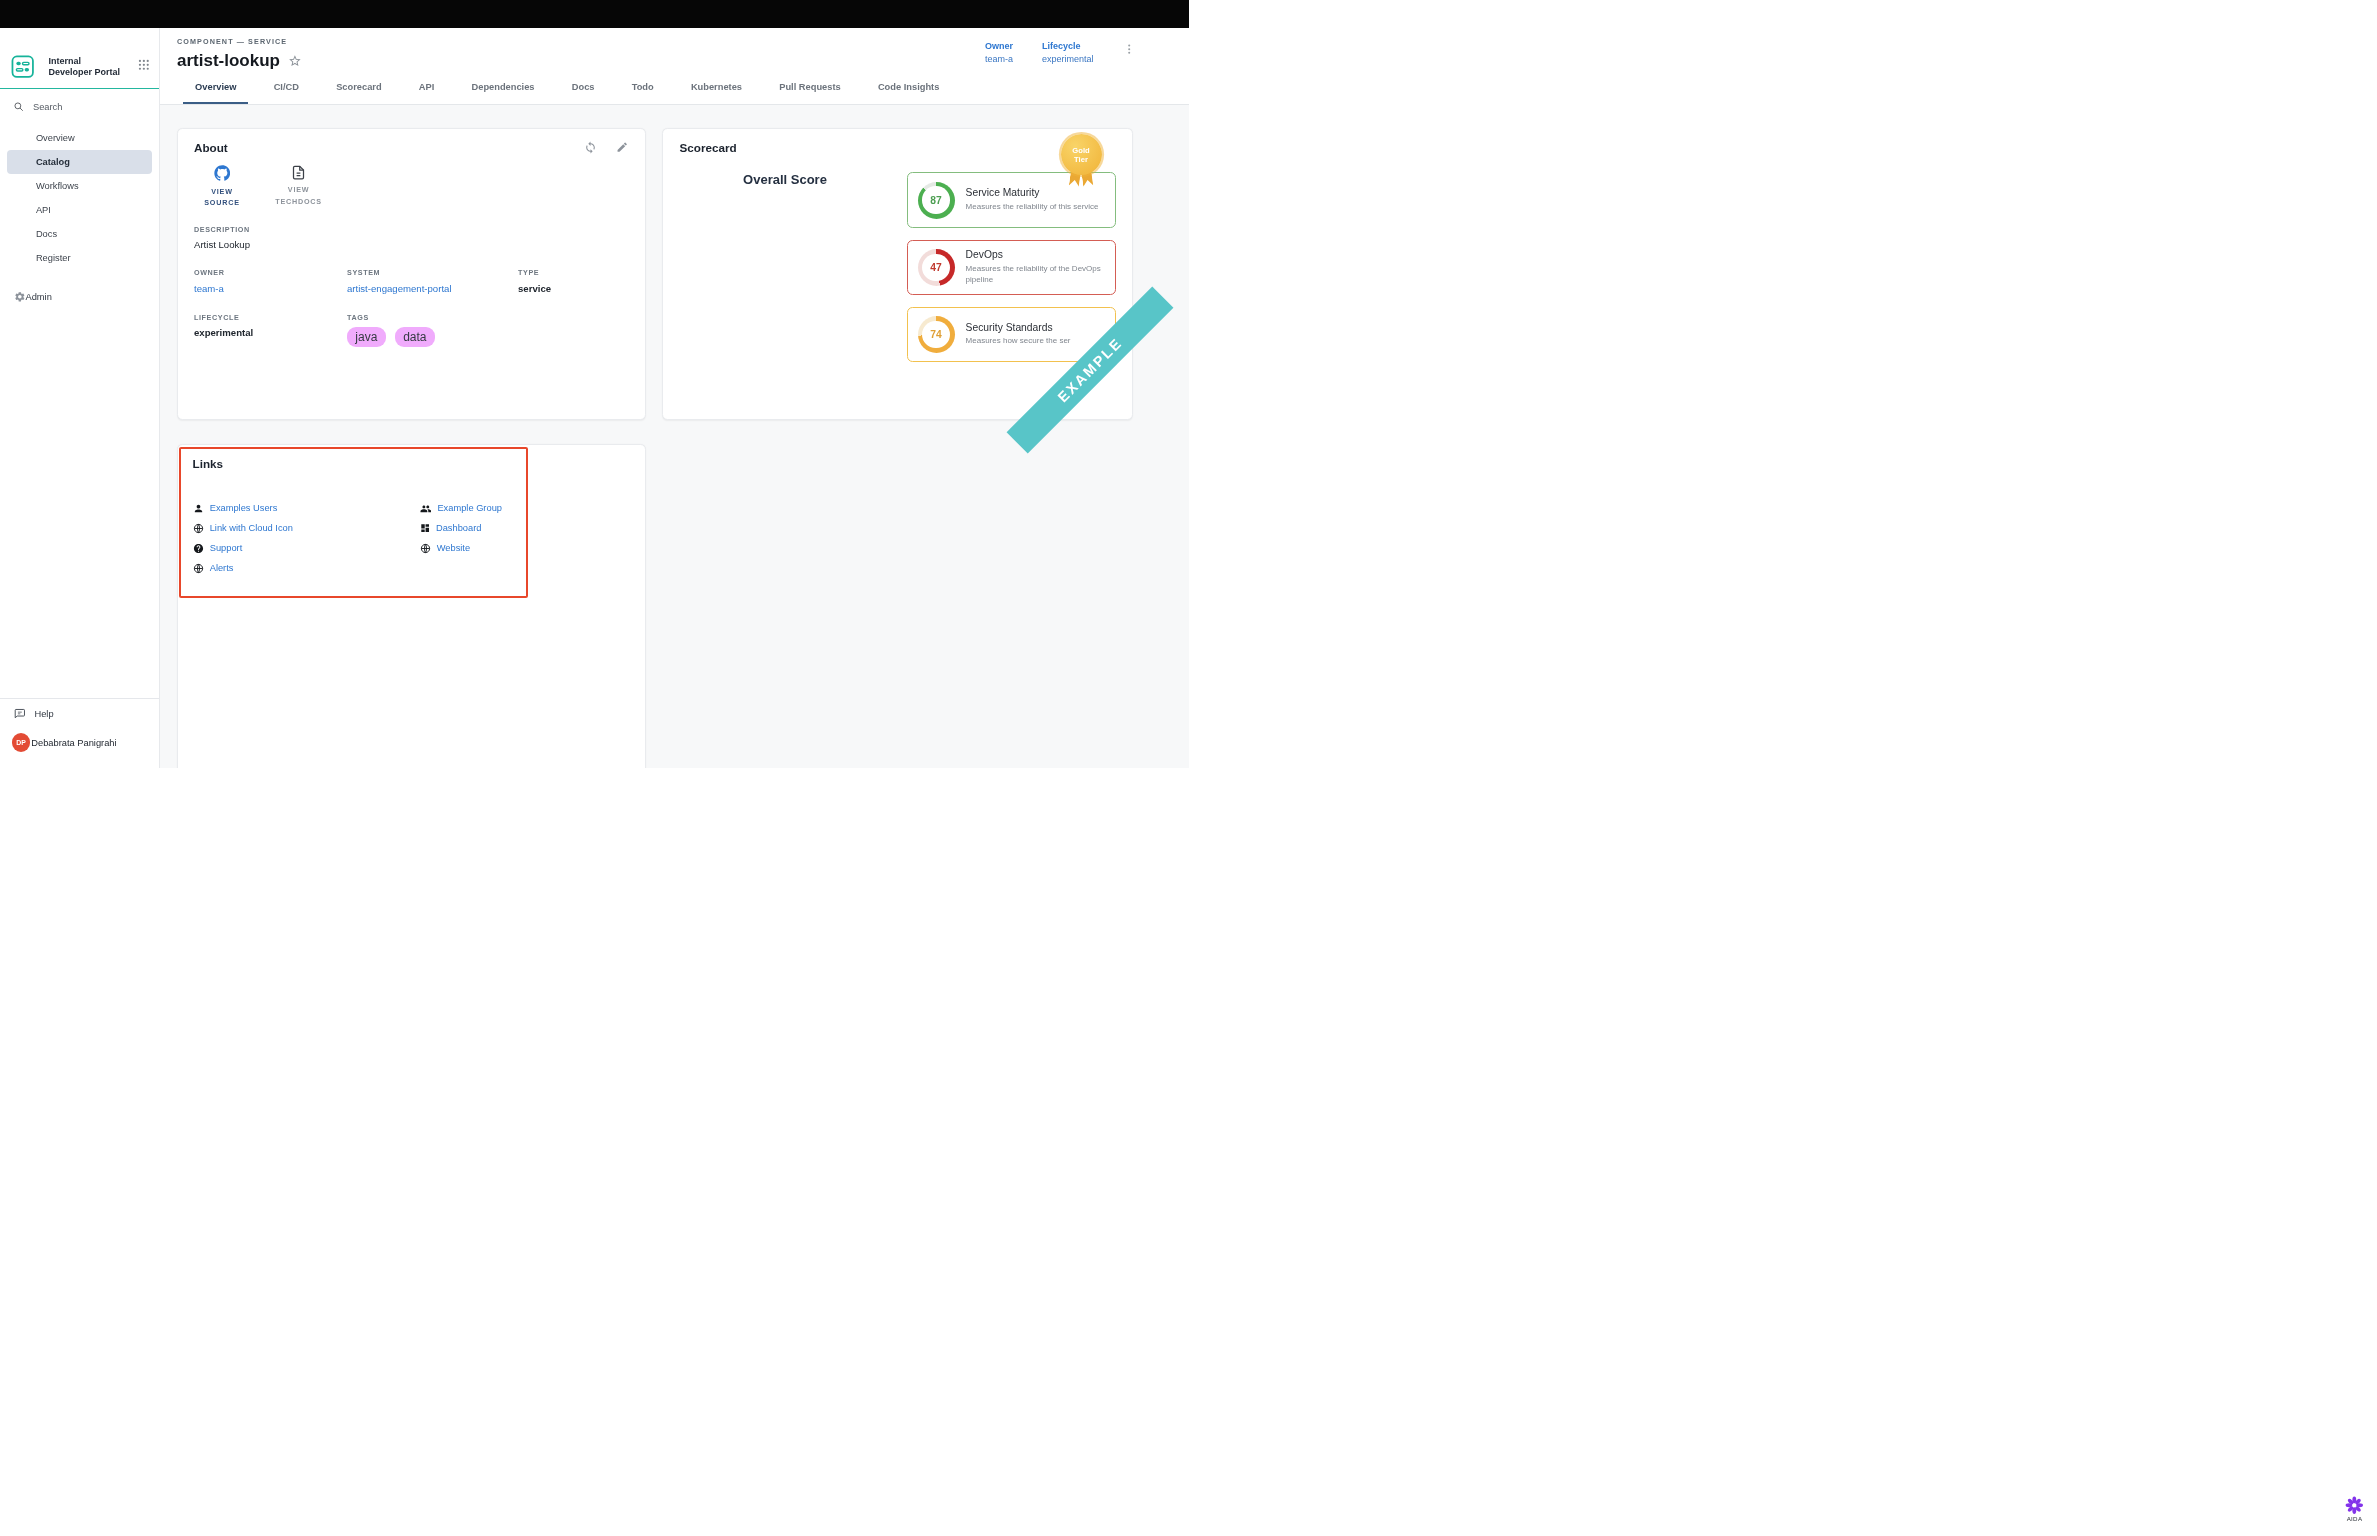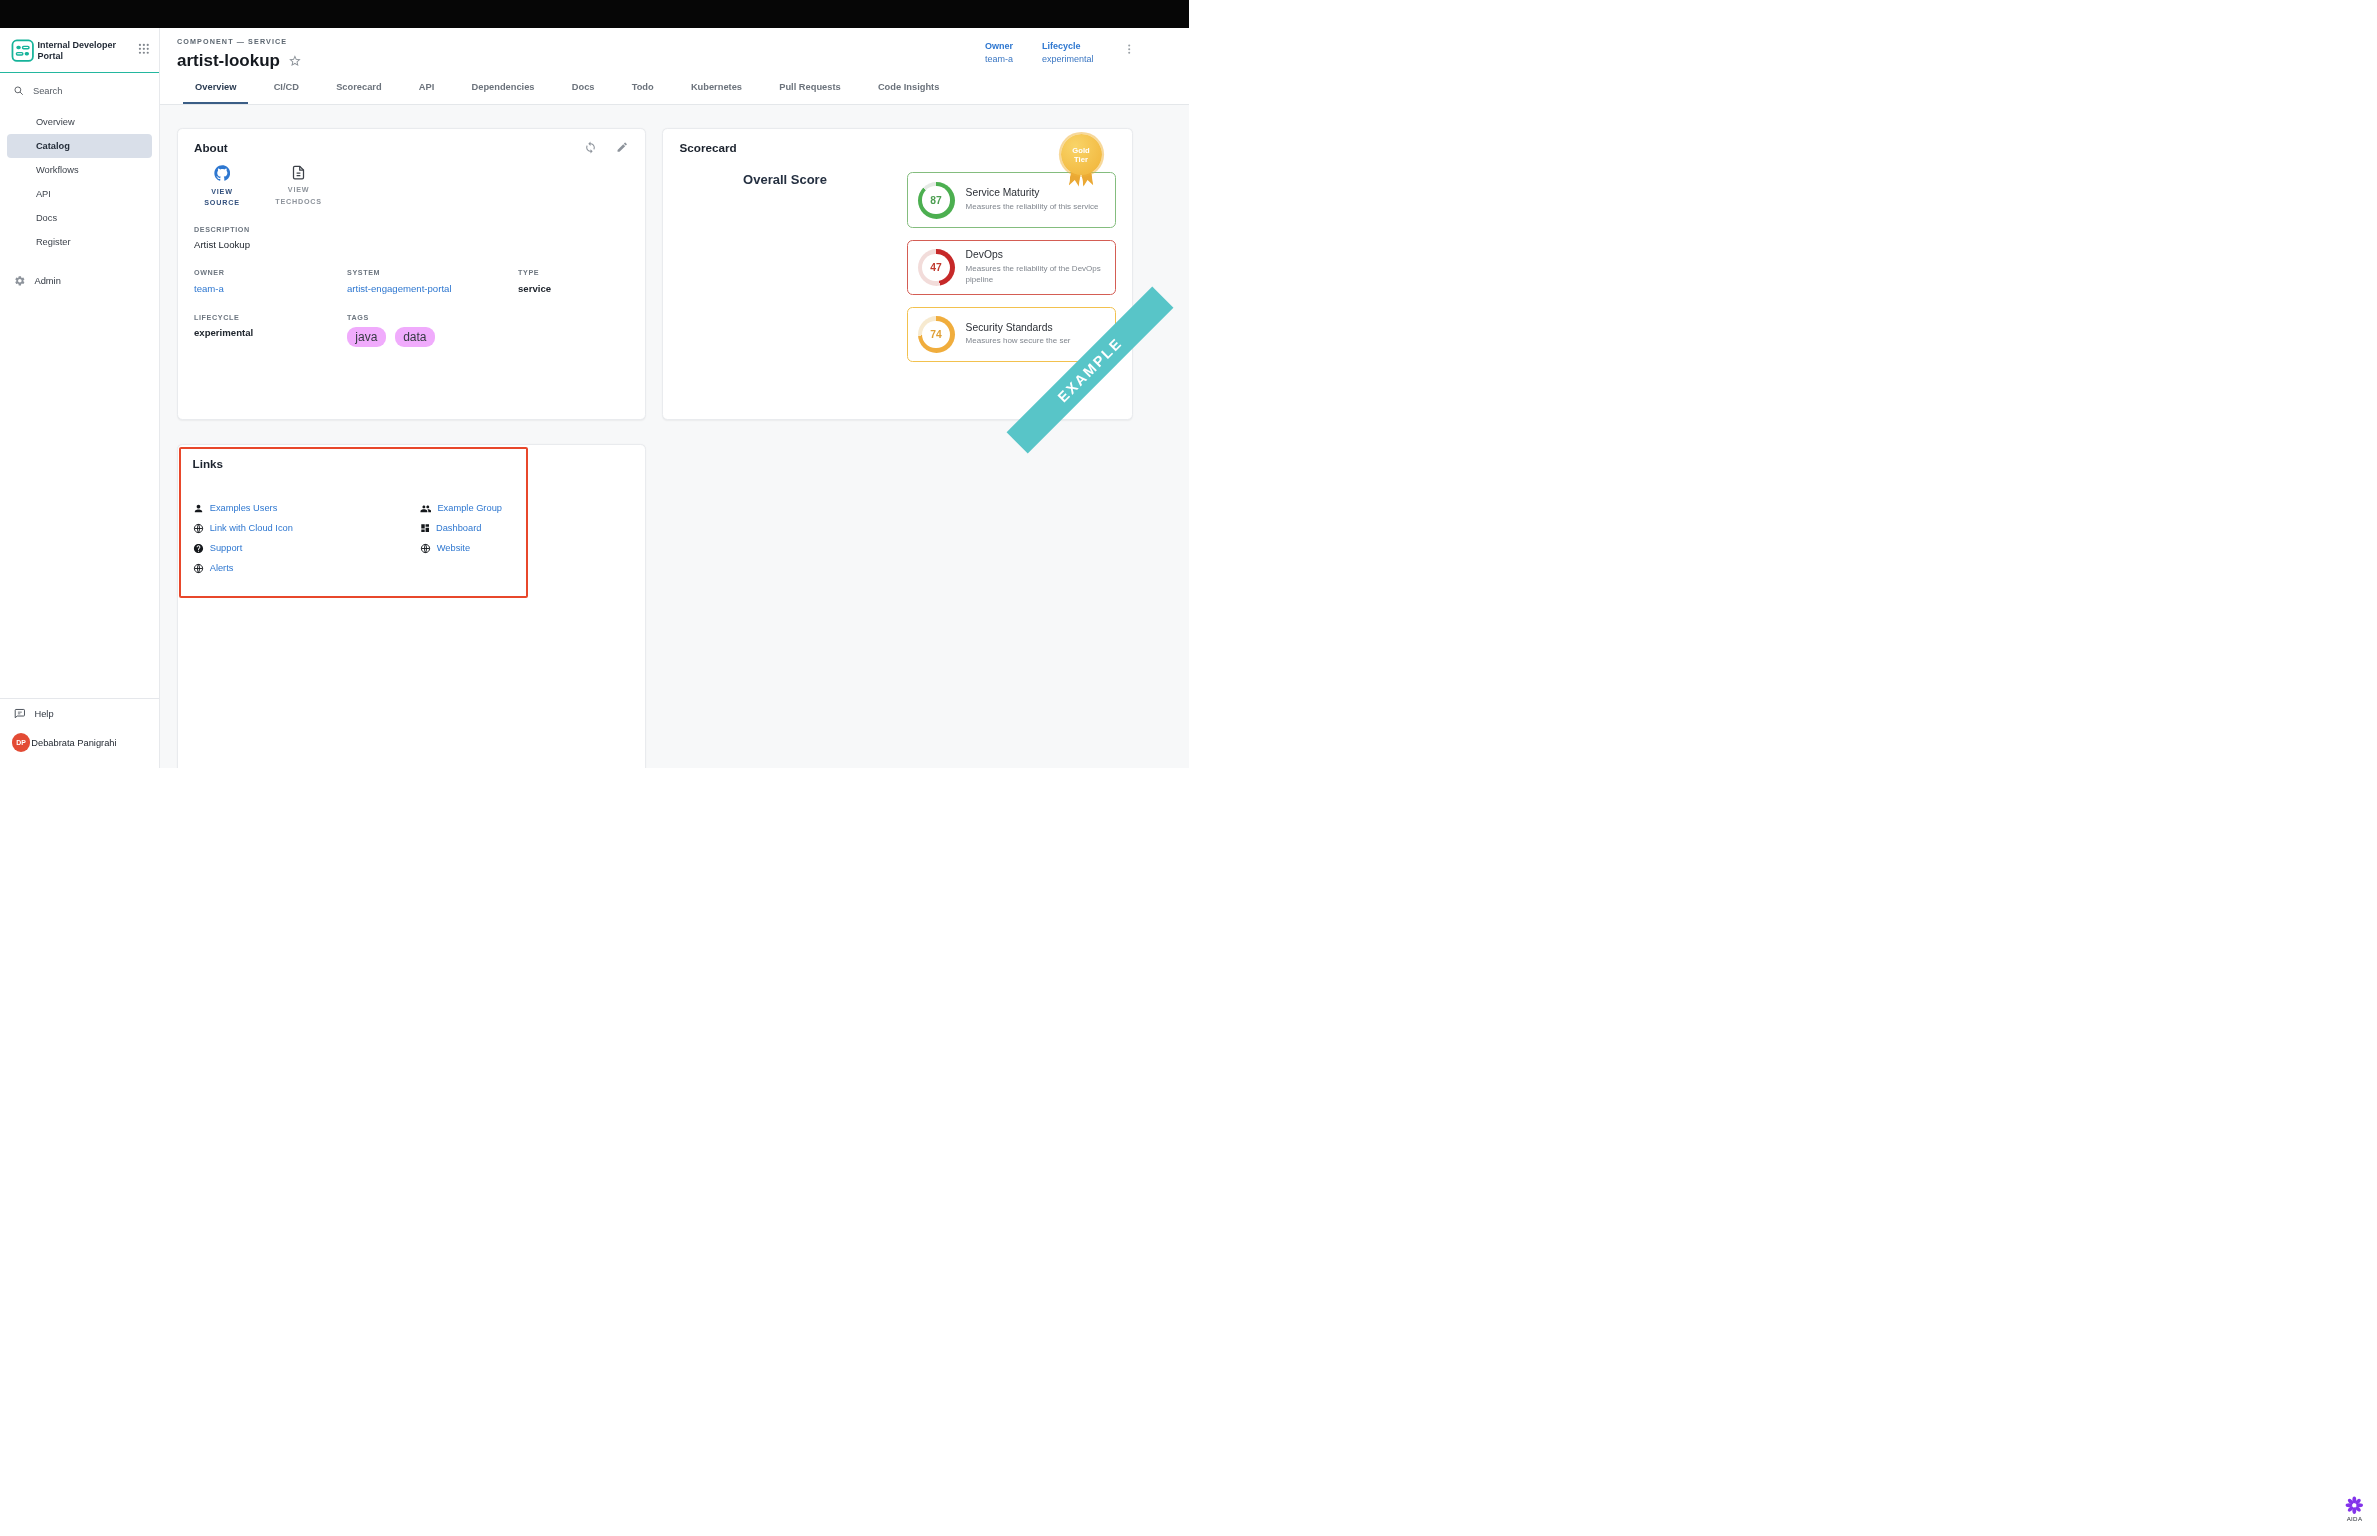--- a/index.html
+++ b/index.html
@@ -7,29 +7,29 @@
   body {
     width:1189px; height:768px; overflow:hidden;
     font-family:"Liberation Sans", sans-serif;
     background:#ffffff; color:#1f2733;
   }
   .topbar { height:27.5px; background:#060606; }
   .app { display:flex; height:741px; }
 
   
   .sidebar { width:160px; min-width:160px; background:#fff; border-right:0.7px solid #e7e9ec; display:flex; flex-direction:column; }
-  .logo-row { display:flex; align-items:flex-start; gap:3px; padding:11px 9.6px 9.6px 11px; border-bottom:1.4px solid #23b79f; }
+  .logo-row { display:flex; align-items:flex-start; gap:14px; padding:11px 9.6px 9.6px 11px; border-bottom:1.4px solid #23b79f;margin-top:16px; }
   .logo-mark { width:23.4px; height:23.4px; flex-shrink:0; }
   .logo-title { flex:1; font-size:9px; font-weight:700; color:#1f2733; line-height:1.25; padding-top:1.4px; }
   .apps-btn { color:#80868d; padding-top:4.1px; cursor:pointer; }
   .search-row { display:flex; align-items:center; gap:8.3px; padding:12.4px 11px 6.9px 13px; color:#555b63; font-size:9.3px; cursor:pointer; }
   .nav { padding:5.5px 0 0 0; }
   .nav-item { height:23.4px; display:flex; align-items:center; padding-left:29px; font-size:9.3px; color:#3d434c; margin:0.7px 6.9px; border-radius:4.1px; cursor:pointer; }
   .nav-item.selected { background:#d9dfe9; color:#262f3b; font-weight:600; }
-  .admin-row { margin-top:15px; display:flex; align-items:center; gap:9px; padding:5.5px 11px 5.5px 13.8px; font-size:9.3px; color:#2f3640; cursor:pointer; }
+  .admin-row { margin-top:15px; display:flex; align-items:center; padding:5.5px 11px 5.5px 13.8px; font-size:9.3px; color:#2f3640; cursor:pointer; }
   .sidebar-bottom { margin-top:auto; }
   .sidebar-divider { border-top:0.7px solid #e5e7eb; }
   .help-row { display:flex; gap:9px; align-items:center; padding:9px 13.8px 5.5px 13.8px; font-size:9.3px; color:#2f3640; cursor:pointer; }
   .user-row { display:flex; gap:1px; align-items:center; padding:8.3px 11px 16.5px 11.7px; cursor:pointer; }
   .avatar { width:18.6px; height:18.6px; border-radius:50%; background:#e34b35; color:#fff; font-size:6.9px; font-weight:700; display:flex; align-items:center; justify-content:center; flex-shrink:0; }
   .user-name { font-size:9.3px; color:#1c222b; }
 
   
   .main { flex:1; display:flex; flex-direction:column; background:#f7f8f9; min-width:0; }
   .page-header { background:#fff; padding:9.6px 54px 0 17px; display:flex;gap:7px; }

